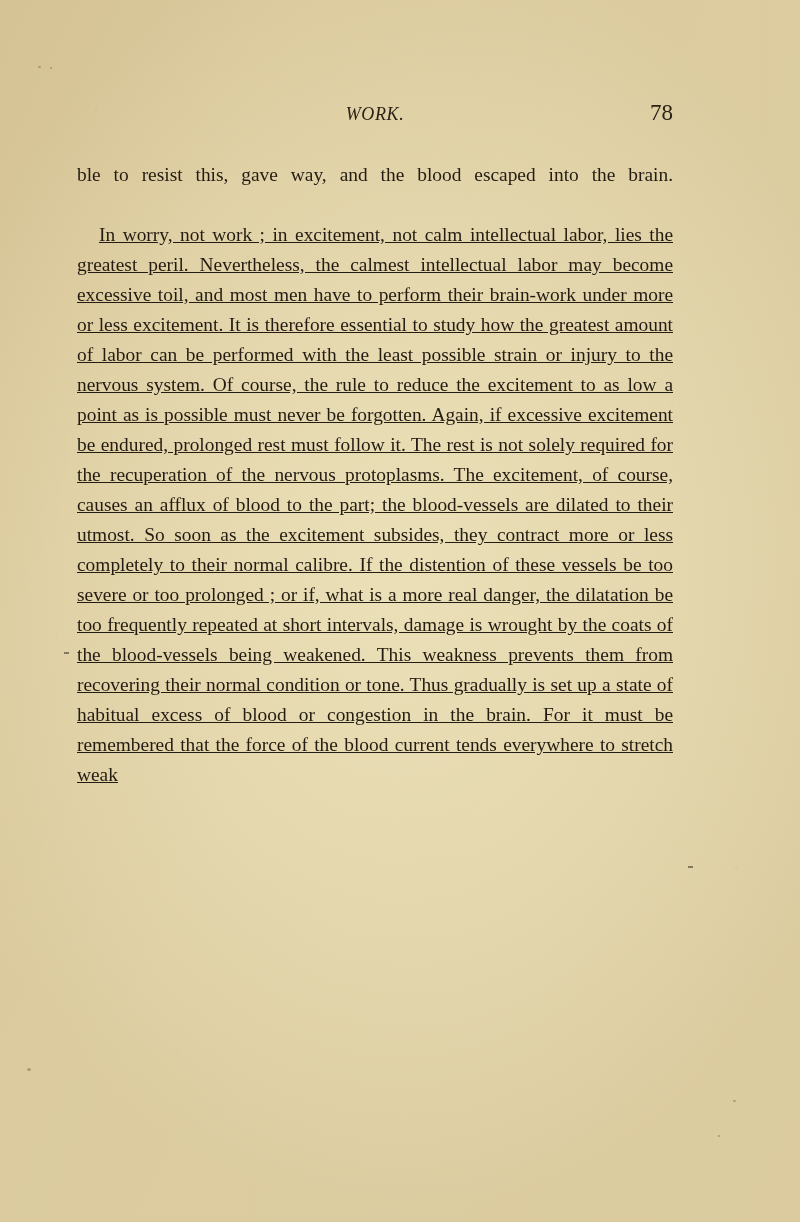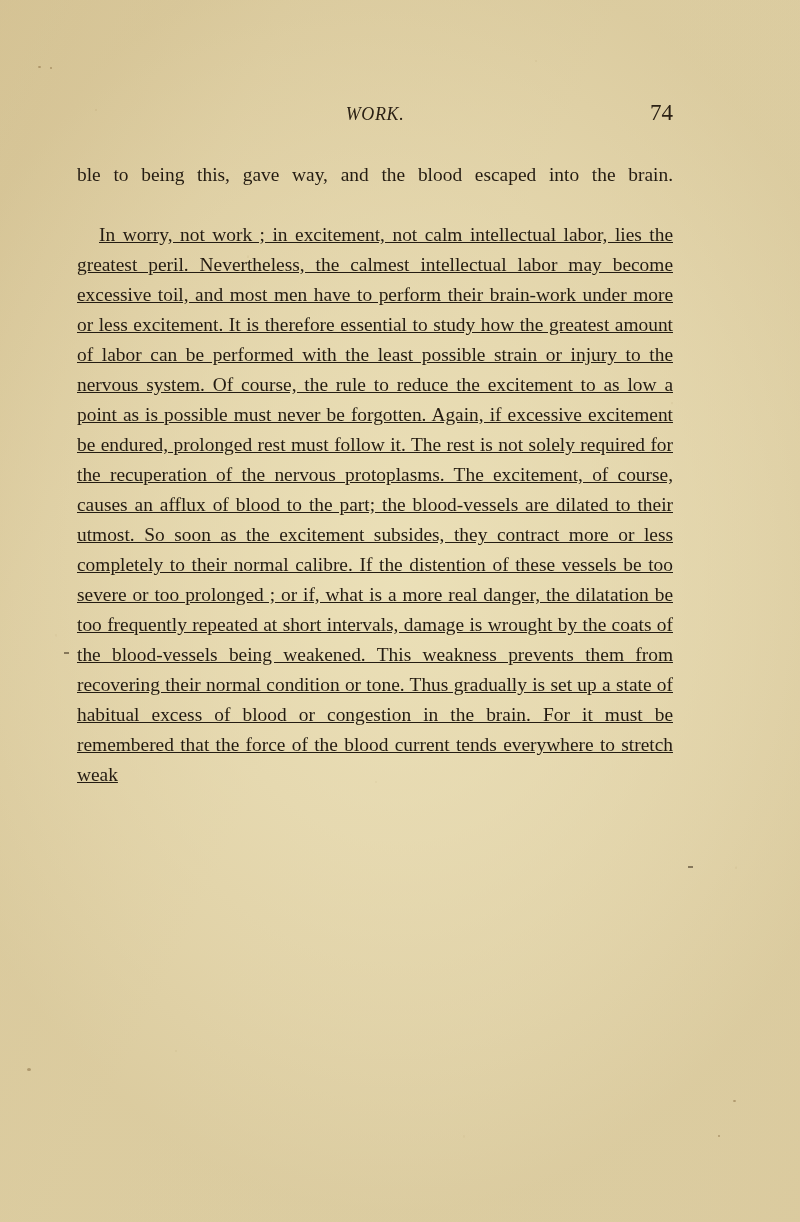--- a/index.html
+++ b/index.html
@@ -140,22 +140,22 @@
   <div class="speck" style="left:718px; top:1135px; width:2px; height:2px;"></div>
   <div class="speck" style="left:27px; top:1068px; width:4px; height:3px;"></div>
 
   <div class="margin-mark" style="left:64px; top:652px; width:5px; height:2px;"></div>
   <div class="margin-mark" style="left:688px; top:866px; width:5px; height:2px;"></div>
 
   <div id="content">
 
     <div id="running-head">
       <div id="head-title">WORK.</div>
-      <div id="page-number">74</div>
+      <div id="page-number">78</div>
     </div>
 
     <div id="body-text">
-      <p>ble to being this, gave way, and the blood escaped into the brain.</p>
+      <p>ble to resist this, gave way, and the blood escaped into the brain.</p>
       <p class="indent last">In worry, not work ; in excitement, not calm intellectual labor, lies the greatest peril. Nevertheless, the calmest intellectual labor may become excessive toil, and most men have to perform their brain-work under more or less excitement. It is therefore essential to study how the greatest amount of labor can be performed with the least possible strain or injury to the nervous system. Of course, the rule to reduce the excitement to as low a point as is possible must never be forgotten. Again, if excessive excitement be endured, prolonged rest must follow it. The rest is not solely required for the recuperation of the nervous protoplasms. The excitement, of course, causes an afflux of blood to the part; the blood-vessels are dilated to their utmost. So soon as the excitement subsides, they contract more or less completely to their normal calibre. If the distention of these vessels be too severe or too prolonged ; or if, what is a more real danger, the dilatation be too frequently repeated at short intervals, damage is wrought by the coats of the blood-vessels being weakened. This weakness prevents them from recovering their normal condition or tone. Thus gradually is set up a state of habitual excess of blood or congestion in the brain. For it must be remembered that the force of the blood current tends everywhere to stretch weak</p>
     </div>
 
   </div>
 </div>
 
 </body></html>

